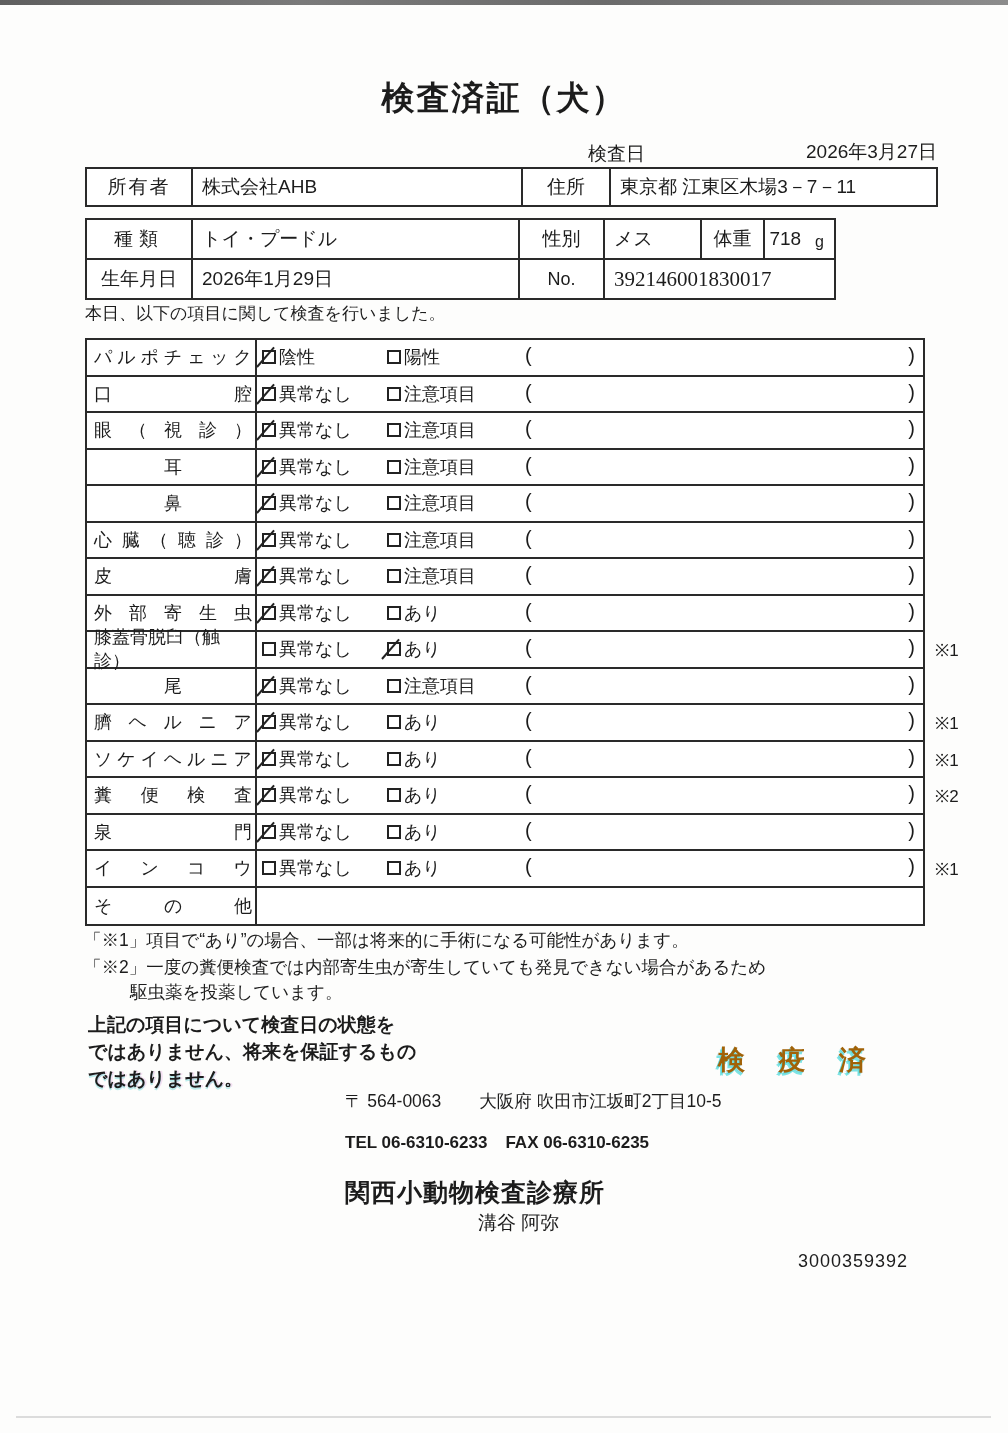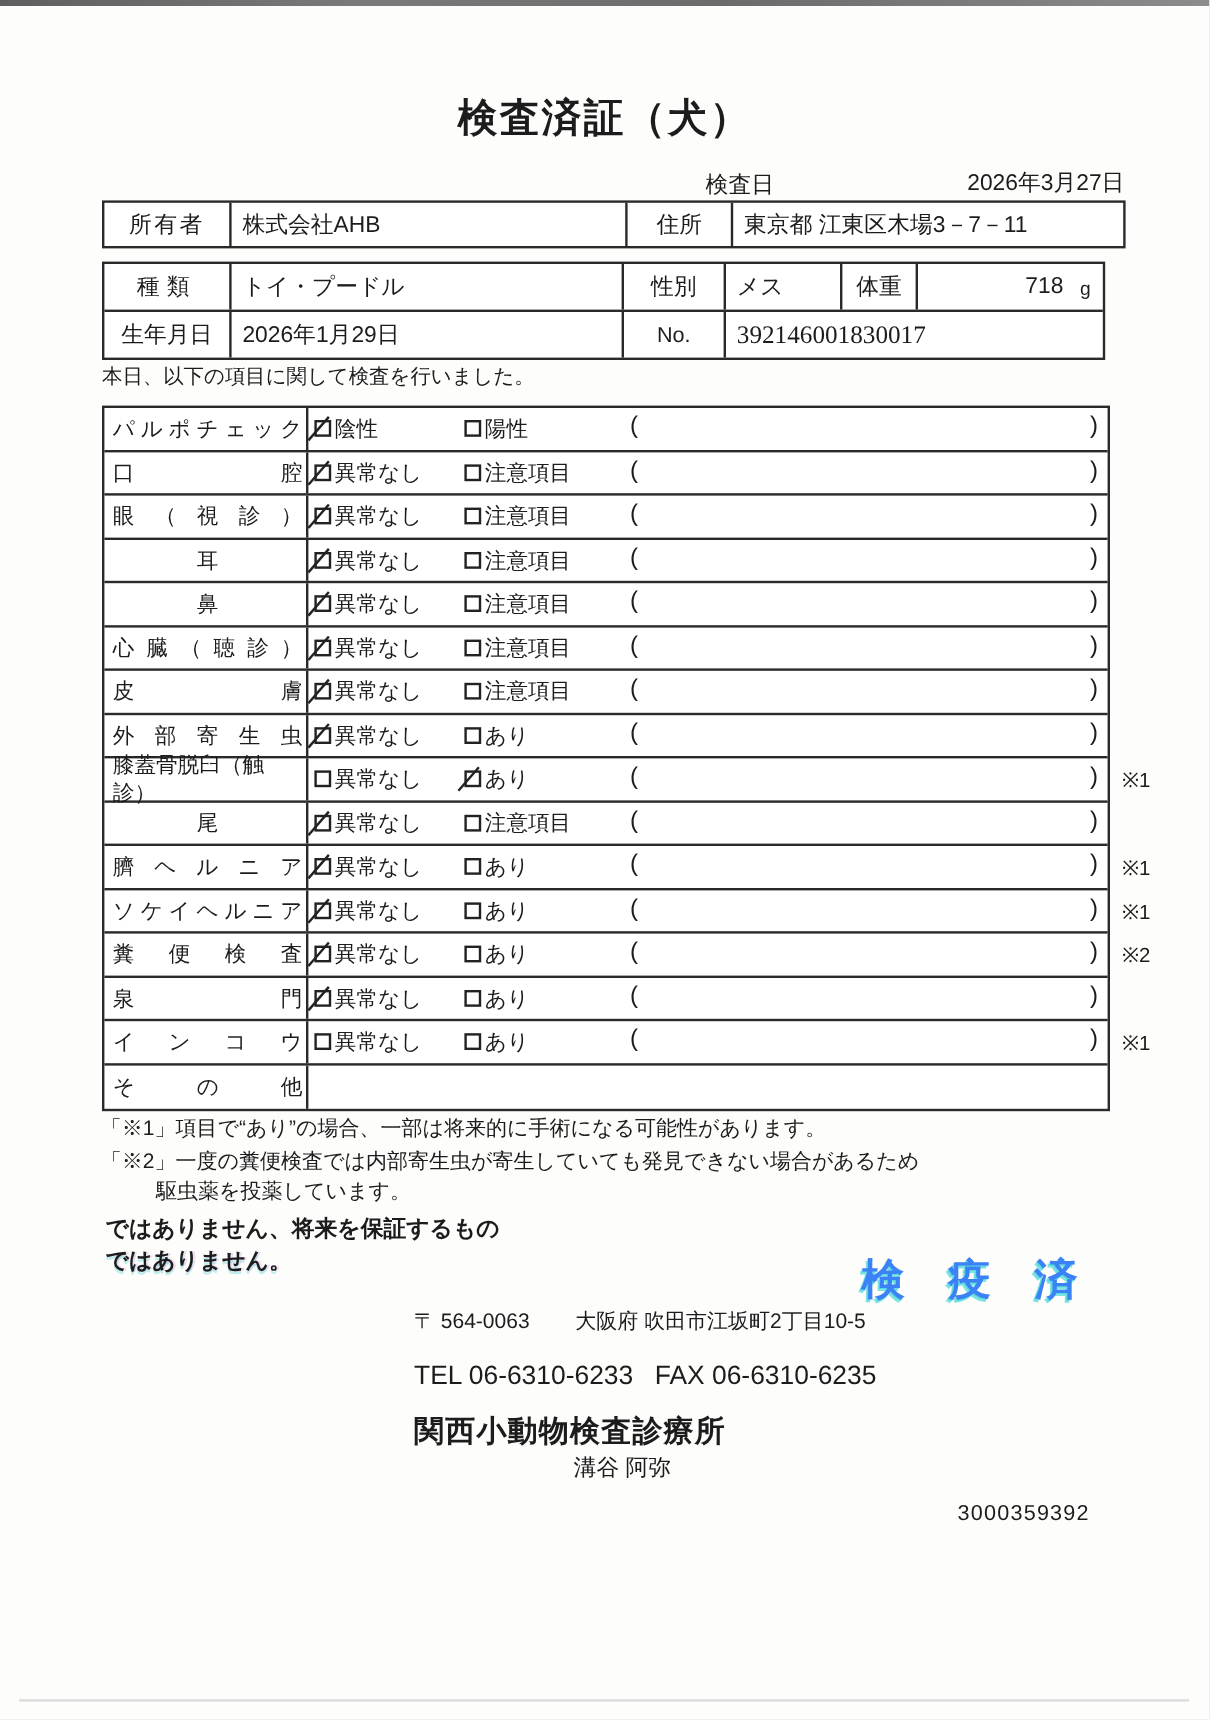--- a/index.html
+++ b/index.html
@@ -23,21 +23,21 @@
 
   
   .btable { border:2px solid #2a2a2a; display:flex; box-sizing:border-box; background:#fff; }
   .btable .cell { box-sizing:border-box; border-right:2px solid #2a2a2a;
     display:flex; align-items:center; font-size:19px; overflow:hidden; white-space:nowrap; }
   .btable .cell:last-child { border-right:none; }
   .cell.lab { justify-content:center; }
   .cell.val { padding-left:9px; }
 
   .t1 { left:85px; top:167px; width:853px; height:40px; }
-  .t2 { left:85px; top:218px; width:836px; height:82px; flex-direction:column; }
+  .t2 { left:85px; top:218px; width:751px; height:82px; flex-direction:column; }
   .t2 .trow { display:flex; flex:1; box-sizing:border-box; }
   .t2 .trow:first-child { border-bottom:2px solid #2a2a2a; }
   .t2 .cell { height:100%; }
   .weight-val { justify-content:flex-end; padding-right:10px; gap:14px; }
   .weight-val .unit { font-size:16px; padding-top:6px; }
 
   .intro { left:85px; top:302px; font-size:17px; }
 
   
   .checklist { left:85px; top:338px; width:840px; border:2px solid #2a2a2a;
@@ -61,26 +61,26 @@
   .paren.open { left:268px; } .paren.close { right:8px; }
   .row-note { position:absolute; left:calc(100% + 12px); top:6px; font-size:17px; white-space:nowrap; }
 
   .fn1 { left:84px; top:928px; font-size:17.5px; }
   .fn2 { left:84px; top:955px; font-size:17.5px; }
   .fn3 { left:130px; top:980px; font-size:17.5px;text-align:right; }
 
   .disclaimer { left:88px; top:1011px; font-size:19px; line-height:27px; font-weight:600; }
   .disclaimer .fringe { text-shadow:0 2px 0 rgba(0,190,190,0.25), 2px 0 0 rgba(210,120,210,0.22); }
 
-  .stamp { left:718px; top:1042px; font-size:36px; letter-spacing:13px; color:#3b82f6;
+  .stamp { left:718px; top:1042px; font-size:27px; letter-spacing:13px; color:#a16207;
     text-shadow:-2px 3px 0 rgba(40,210,210,0.6), -1px 1px 0 rgba(40,180,200,0.4); font-weight:600; }
 
   .addr-line { left:345px; top:1089px; font-size:17.5px; }
   .addr-line .gap { display:inline-block; width:38px; }
-  .tel-line { left:345px; top:1133px; font-size:22px; }
+  .tel-line { left:345px; top:1133px; font-size:17px;font-weight:bold; }
   .tel-line .gap { display:inline-block; width:18px; }
   .clinic-name { left:345px; top:1176px; font-size:25px; letter-spacing:1px; font-weight:600; }
   .vet-name { left:478px; top:1210px; font-size:19px; }
   .serial { left:798px; top:1251px; font-size:18px; letter-spacing:1px; }
 </style>
 </head>
 <body>
 
 <div class="page">
 
@@ -473,20 +473,21 @@
       <div class="row-content"></div>
       <span class="row-note"></span>
     </div>
   </div>
 
   <div class="abs fn1">「※1」項目で“あり”の場合、一部は将来的に手術になる可能性があります。</div>
   <div class="abs fn2">「※2」一度の糞便検査では内部寄生虫が寄生していても発見できない場合があるため</div>
   <div class="abs fn3">駆虫薬を投薬しています。</div>
 
   <div class="abs disclaimer">
+    <div>上記の項目について検査日の状態を</div>
     <div>ではありません、将来を保証するもの</div>
     <div class="fringe">ではありません。</div>
   </div>
 
   <div class="abs stamp">検 疫 済</div>
 
   <div class="abs addr-line">
     <span>〒 564-0063</span><span class="gap"></span><span>大阪府 吹田市江坂町2丁目10-5</span>
   </div>
 

